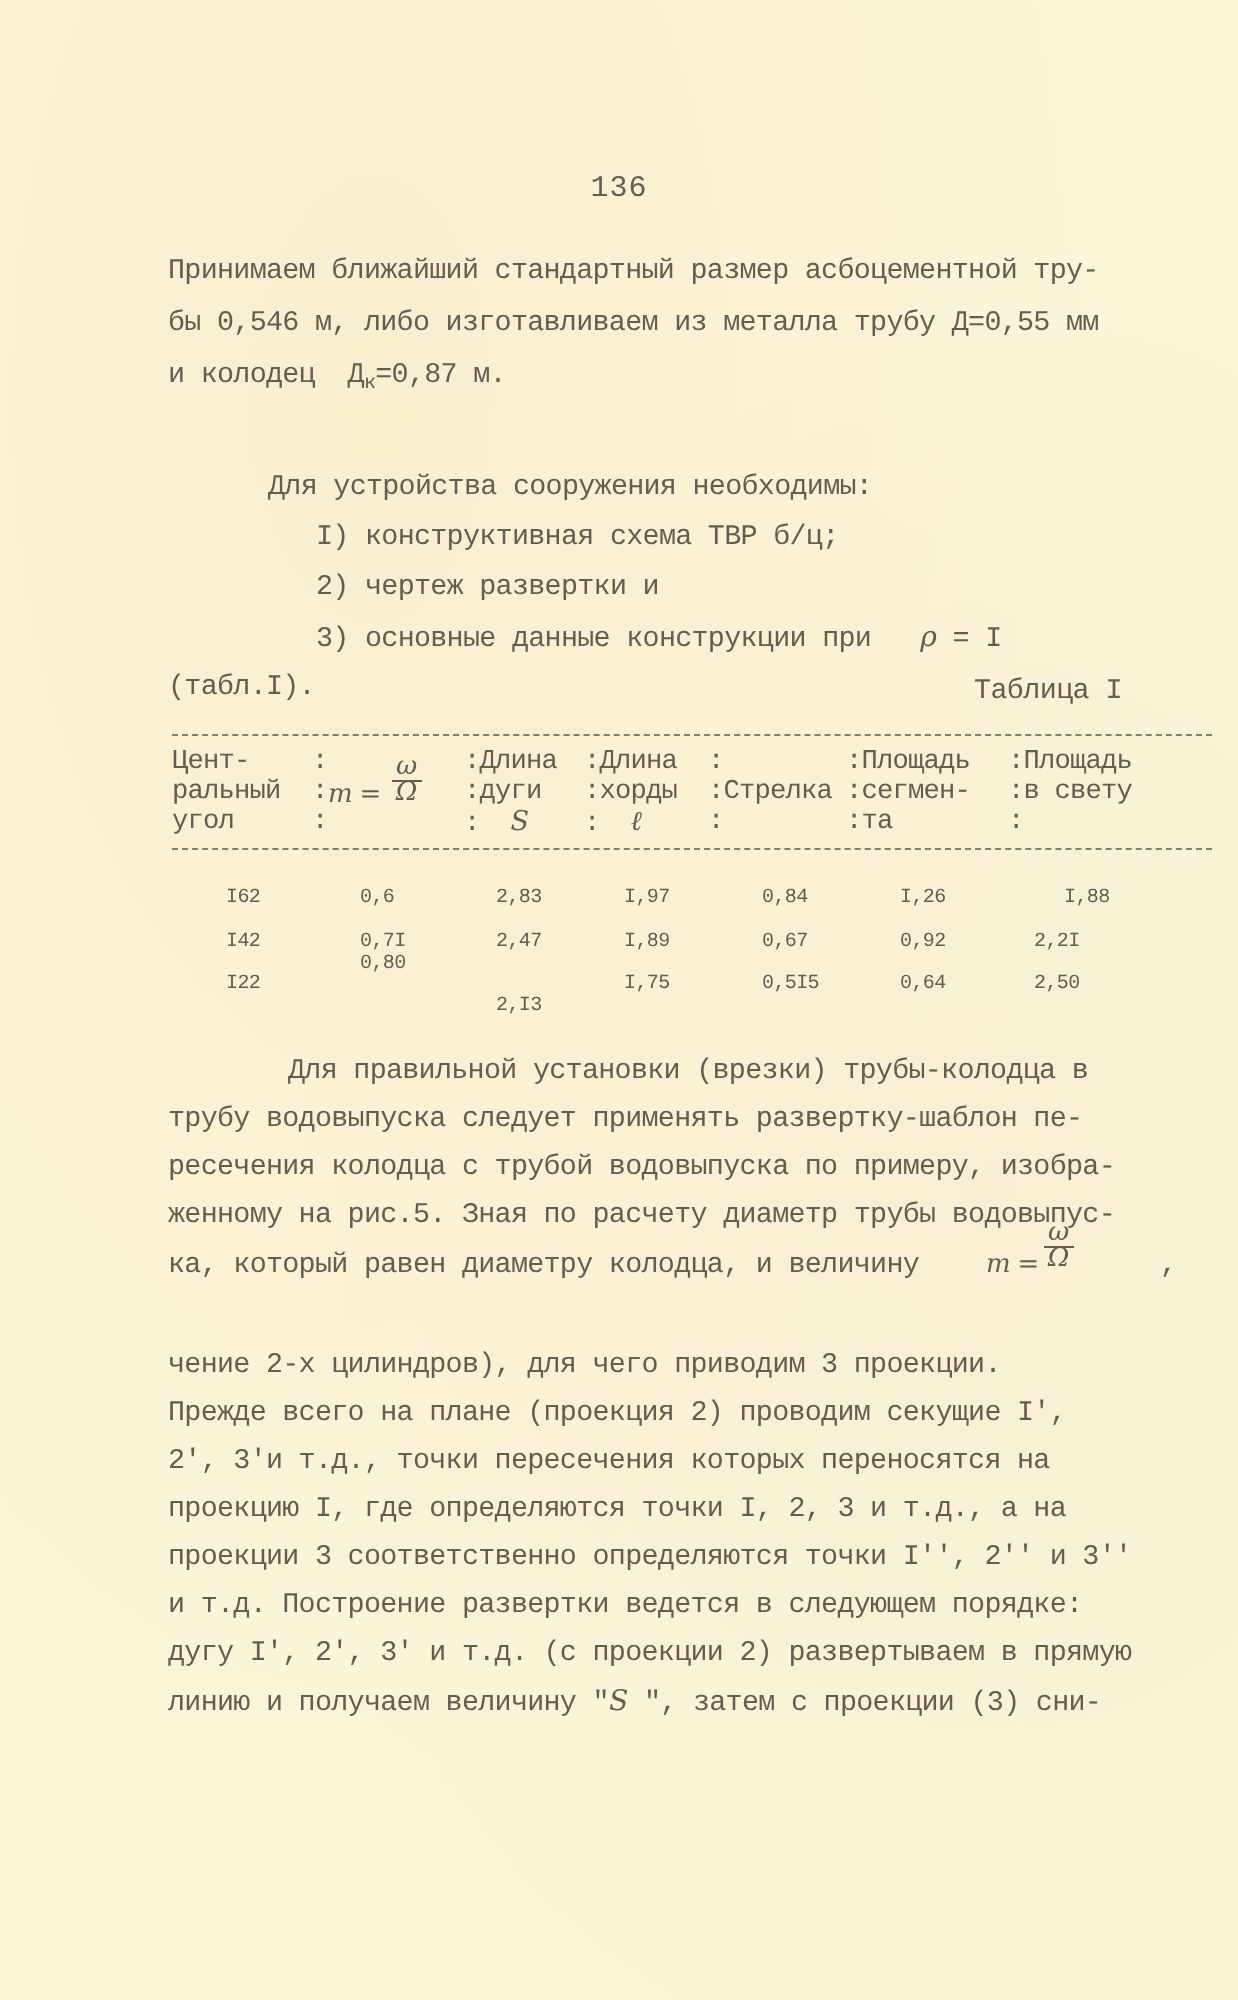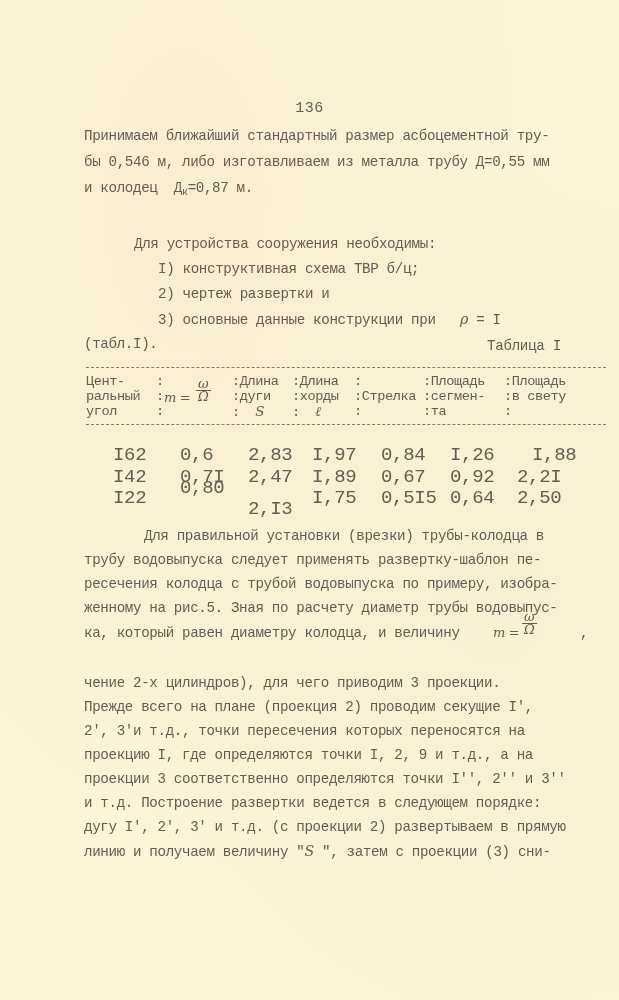--- a/index.html
+++ b/index.html
@@ -8,42 +8,42 @@
       background: #fbf6d8;
       background-image: radial-gradient(ellipse at 30% 20%, #f8efcf 0%, rgba(248,239,207,0) 60%),
                         radial-gradient(ellipse at 80% 60%, #f7f0d2 0%, rgba(247,240,210,0) 55%);
       color: #6a5a52;
       font-family: "Liberation Mono", "DejaVu Sans Mono", monospace;
       position: relative;
     }
     .page { position: absolute; left: 0; top: 0; width: 619px; height: 1000px; }
     .page-number {
       position: absolute; left: 0; width: 619px; top: 86px;
-      text-align: center; font-size: 15px; letter-spacing: 0.5px; margin-top: 14px;
+      text-align: center; font-size: 15px; letter-spacing: 0.5px;
     }
     .line {
       position: absolute; white-space: pre; font-size: 14.2px; letter-spacing: -0.35px;
       color: #6a5a52;
     }
     .sub { font-size: 10px; vertical-align: -3px; }
     .italic { font-family: "DejaVu Serif", serif; font-style: italic; }
     .table-title { position: absolute; top: 338px; left: 487px; font-size: 14.2px; white-space: pre; letter-spacing: -0.3px; }
     .rule {
       position: absolute; left: 86px; width: 520px; height: 0;
       border-top: 1.5px dashed #8a7a70;
     }
     .th { position: absolute; font-size: 13.6px; line-height: 15px; white-space: pre; letter-spacing: -0.4px; }
     .colon { position: absolute; font-size: 13.6px; line-height: 15px; white-space: pre; }
     .frac {
       position: absolute; font-family: "DejaVu Serif", serif; font-style: italic; font-size: 13px;
       text-align: center; line-height: 12px;
     }
     .frac .num { display: block; border-bottom: 1px solid #6a5a52; padding: 0 2px; }
     .frac .den { display: block; }
-    .td { position: absolute; font-size: 19px; white-space: pre; letter-spacing: -0.3px; }
+    .td { position: absolute; font-size: 10px; white-space: pre; letter-spacing: -0.3px; }
   </style>
 </head>
 <body>
 
 <div class="page">
 
   <div class="page-number">136</div>
 
   <div class="line" style="top:128px;left:84px;">Принимаем ближайший стандартный размер асбоцементной тру-</div>
   <div class="line" style="top:154px;left:84px;">бы 0,546 м, либо изготавливаем из металла трубу Д=0,55 мм</div>
@@ -133,19 +133,19 @@
   <div class="line italic" style="top:625px;left:493px;font-size:13px;">m =</div>
   <div class="frac" style="top:611px;left:522px;">
     <span class="num">ω</span>
     <span class="den">Ω</span>
   </div>
   <div class="line" style="top:625px;left:580px;">,</div>
 
   <div class="line" style="top:675px;left:84px;">чение 2-х цилиндров), для чего приводим 3 проекции.</div>
   <div class="line" style="top:699px;left:84px;">Прежде всего на плане (проекция 2) проводим секущие I',</div>
   <div class="line" style="top:723px;left:84px;">2', 3'и т.д., точки пересечения которых переносятся на</div>
-  <div class="line" style="top:747px;left:84px;">проекцию I, где определяются точки I, 2, 9 и т.д., а на</div>
+  <div class="line" style="top:747px;left:84px;">проекцию I, где определяются точки I, 2, 3 и т.д., а на</div>
   <div class="line" style="top:771px;left:84px;">проекции 3 соответственно определяются точки I'', 2'' и 3''</div>
   <div class="line" style="top:795px;left:84px;">и т.д. Построение развертки ведется в следующем порядке:</div>
   <div class="line" style="top:819px;left:84px;">дугу I', 2', 3' и т.д. (с проекции 2) развертываем в прямую</div>
   <div class="line" style="top:843px;left:84px;"><span>линию и получаем величину "</span><span class="italic">S</span> <span>", затем с проекции (3) сни-</span></div>
 
 </div>
 
 </body></html>

